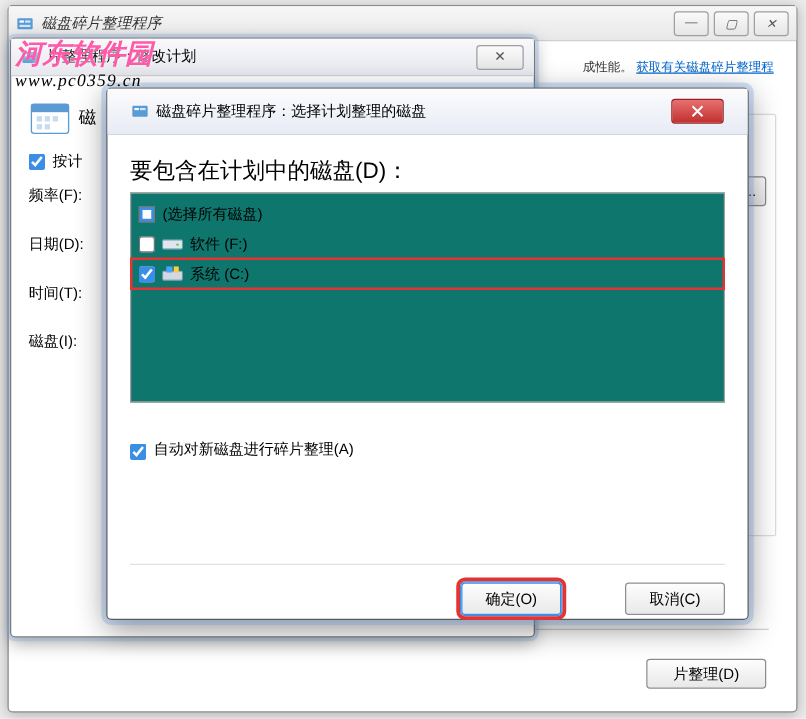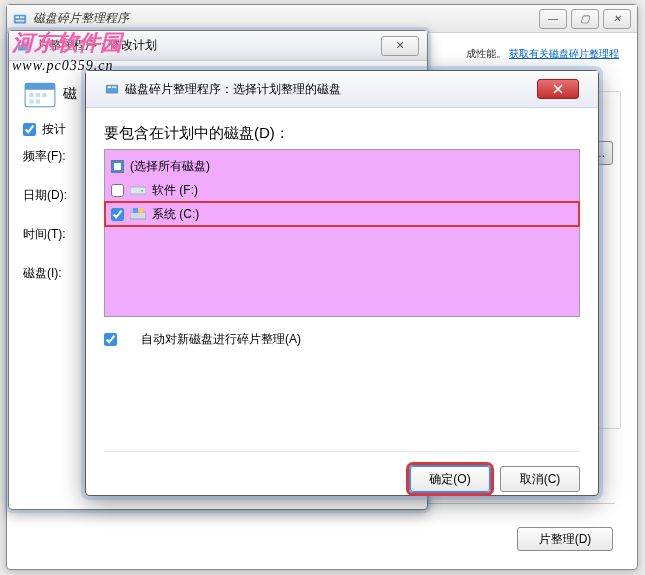--- a/index.html
+++ b/index.html
@@ -65,35 +65,35 @@
   }
   .title-icon-sm { width: 14px; height: 14px; margin-right: 6px; }
   .front-close {
     margin-left: auto; width: 42px; height: 20px; border-radius: 3px;
     background: linear-gradient(#e87070,#c23030); border: 1px solid #9a2020;
     display:flex; align-items:center; justify-content:center;
   }
   .front-close svg path { stroke: #fff; stroke-width: 1.6; }
   .front-body { padding: 16px 18px 12px 18px; display:flex; flex-direction:column; height: calc(100% - 28px); }
   .instr { margin-bottom: 20px; font-size: 12px; color: #222; }
-  .label-top { margin-bottom: 6px; font-size: 15px; }
+  .label-top { margin-bottom: 6px; font-size: 18px; }
   .disk-list {
-    border: 1px solid #9f9f9f; border-radius: 0; background: #f0abfc;
+    border: 1px solid #9f9f9f; border-radius: 0; background: #0f766e;
     height: 168px; padding: 4px 0;
   }
   .disk-row { display: flex; align-items: center; height: 24px; padding: 0 6px; gap: 6px; }
   .disk-row.selected { background: #cfe8ff; outline: 1px dotted #5a9bd4; outline-offset: -1px; }
   .tri-chk { width: 13px; height: 13px; border: 1px solid #777; background: #fff; display: inline-flex; align-items: center; justify-content: center; }
   .tri-chk.mixed { background: #3a8ee6; }
   .tri-chk.mixed::after { content: ""; width: 7px; height: 7px; background: #fff; }
   .disk-icon { width: 16px; height: 12px; }
   .red-box { outline: 2px solid #e33434; outline-offset: -1px; }
-  .auto-row { display:flex; align-items:center; gap: 24px; margin-top: 14px; }
+  .auto-row { display:flex; align-items:flex-end; gap: 6px; margin-top: 29px; }
   .dlg-footer { margin-top: auto; display: flex; justify-content: flex-end; gap: 10px; padding-top: 14px; border-top: 1px solid #e2e2e2; }
-  .btn { height: 26px; min-width: 80px; border: 1px solid #8e8e8e; border-radius: 3px; background: linear-gradient(#fdfdfd,#e9e9e9); display:flex; align-items:center; justify-content:center; font-size:12px; cursor: default; }
+  .btn { height: 26px; min-width: 80px; border: 1px solid #8e8e8e; border-radius: 3px; background: linear-gradient(#fdfdfd,#e9e9e9); display:flex; align-items:center; justify-content:center; font-size:12px; cursor: default; margin-left: 41px; }
   .btn.default { box-shadow: 0 0 0 1px #3a8ee6; border-color: #3a8ee6; }
   .btn.default.red-box { outline: 3px solid #e33434; outline-offset: 1px; }
   
   
   .watermark { position: absolute; left: 12px; top: 28px; z-index: 999; color: #ffa8d2; font-family: "Segoe Script","Comic Sans MS",cursive; text-shadow: 0 0 3px rgba(255,255,255,.6); pointer-events:none;font-style:italic; }
   .watermark .cn { font-size: 22px; font-weight: bold; color: #ff5aa9; }
   .watermark .en { font-size: 14px; letter-spacing: 1px; color: #000000; }
   
   input[type=checkbox] { width: 13px; height: 13px; accent-color: #3a8ee6; }
 </style>

